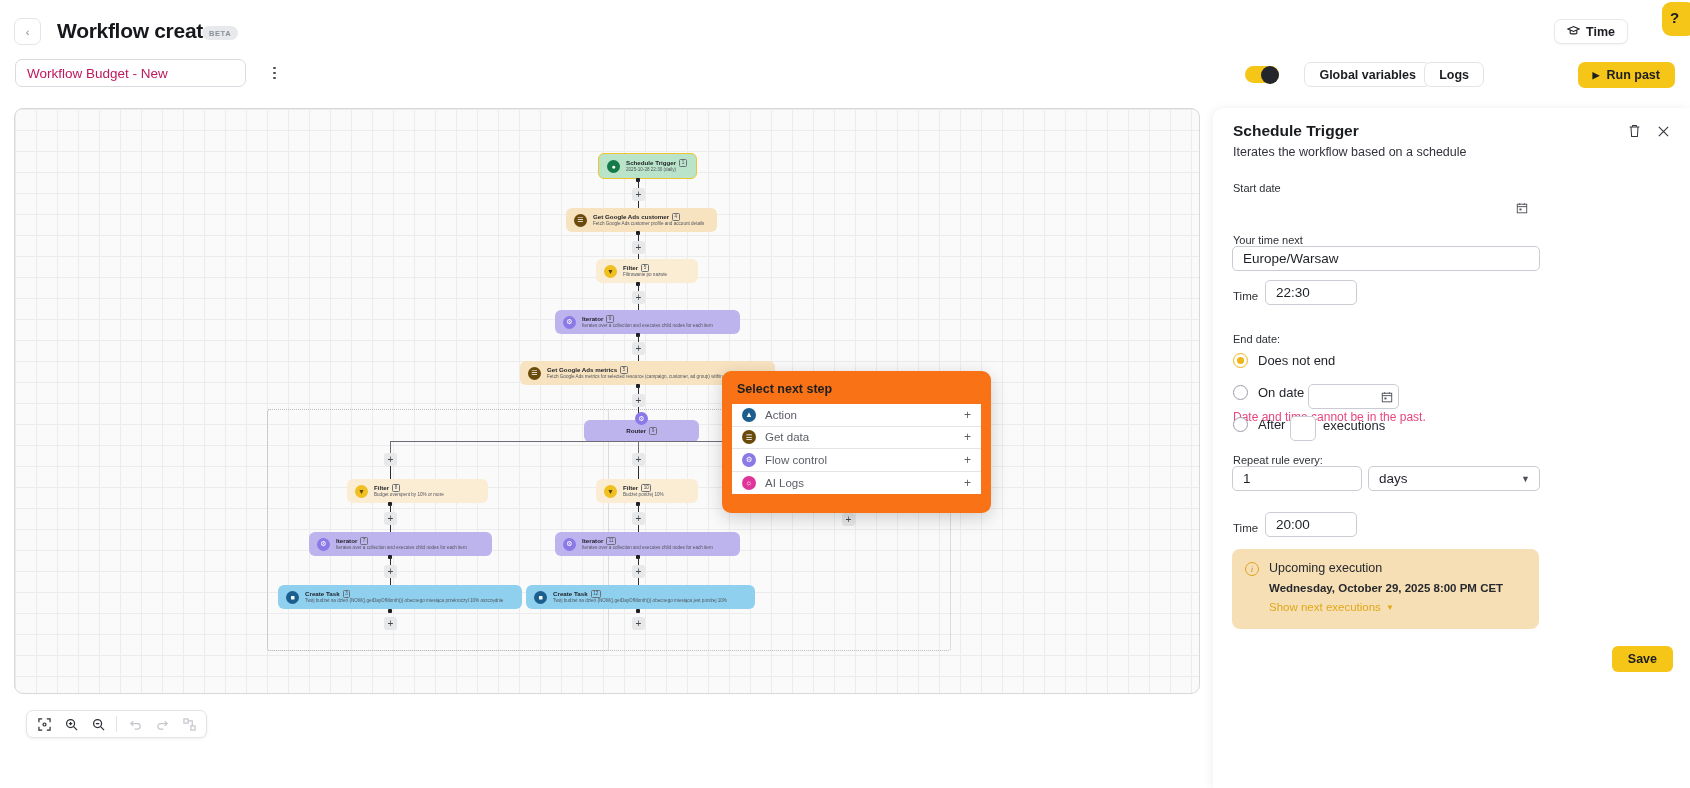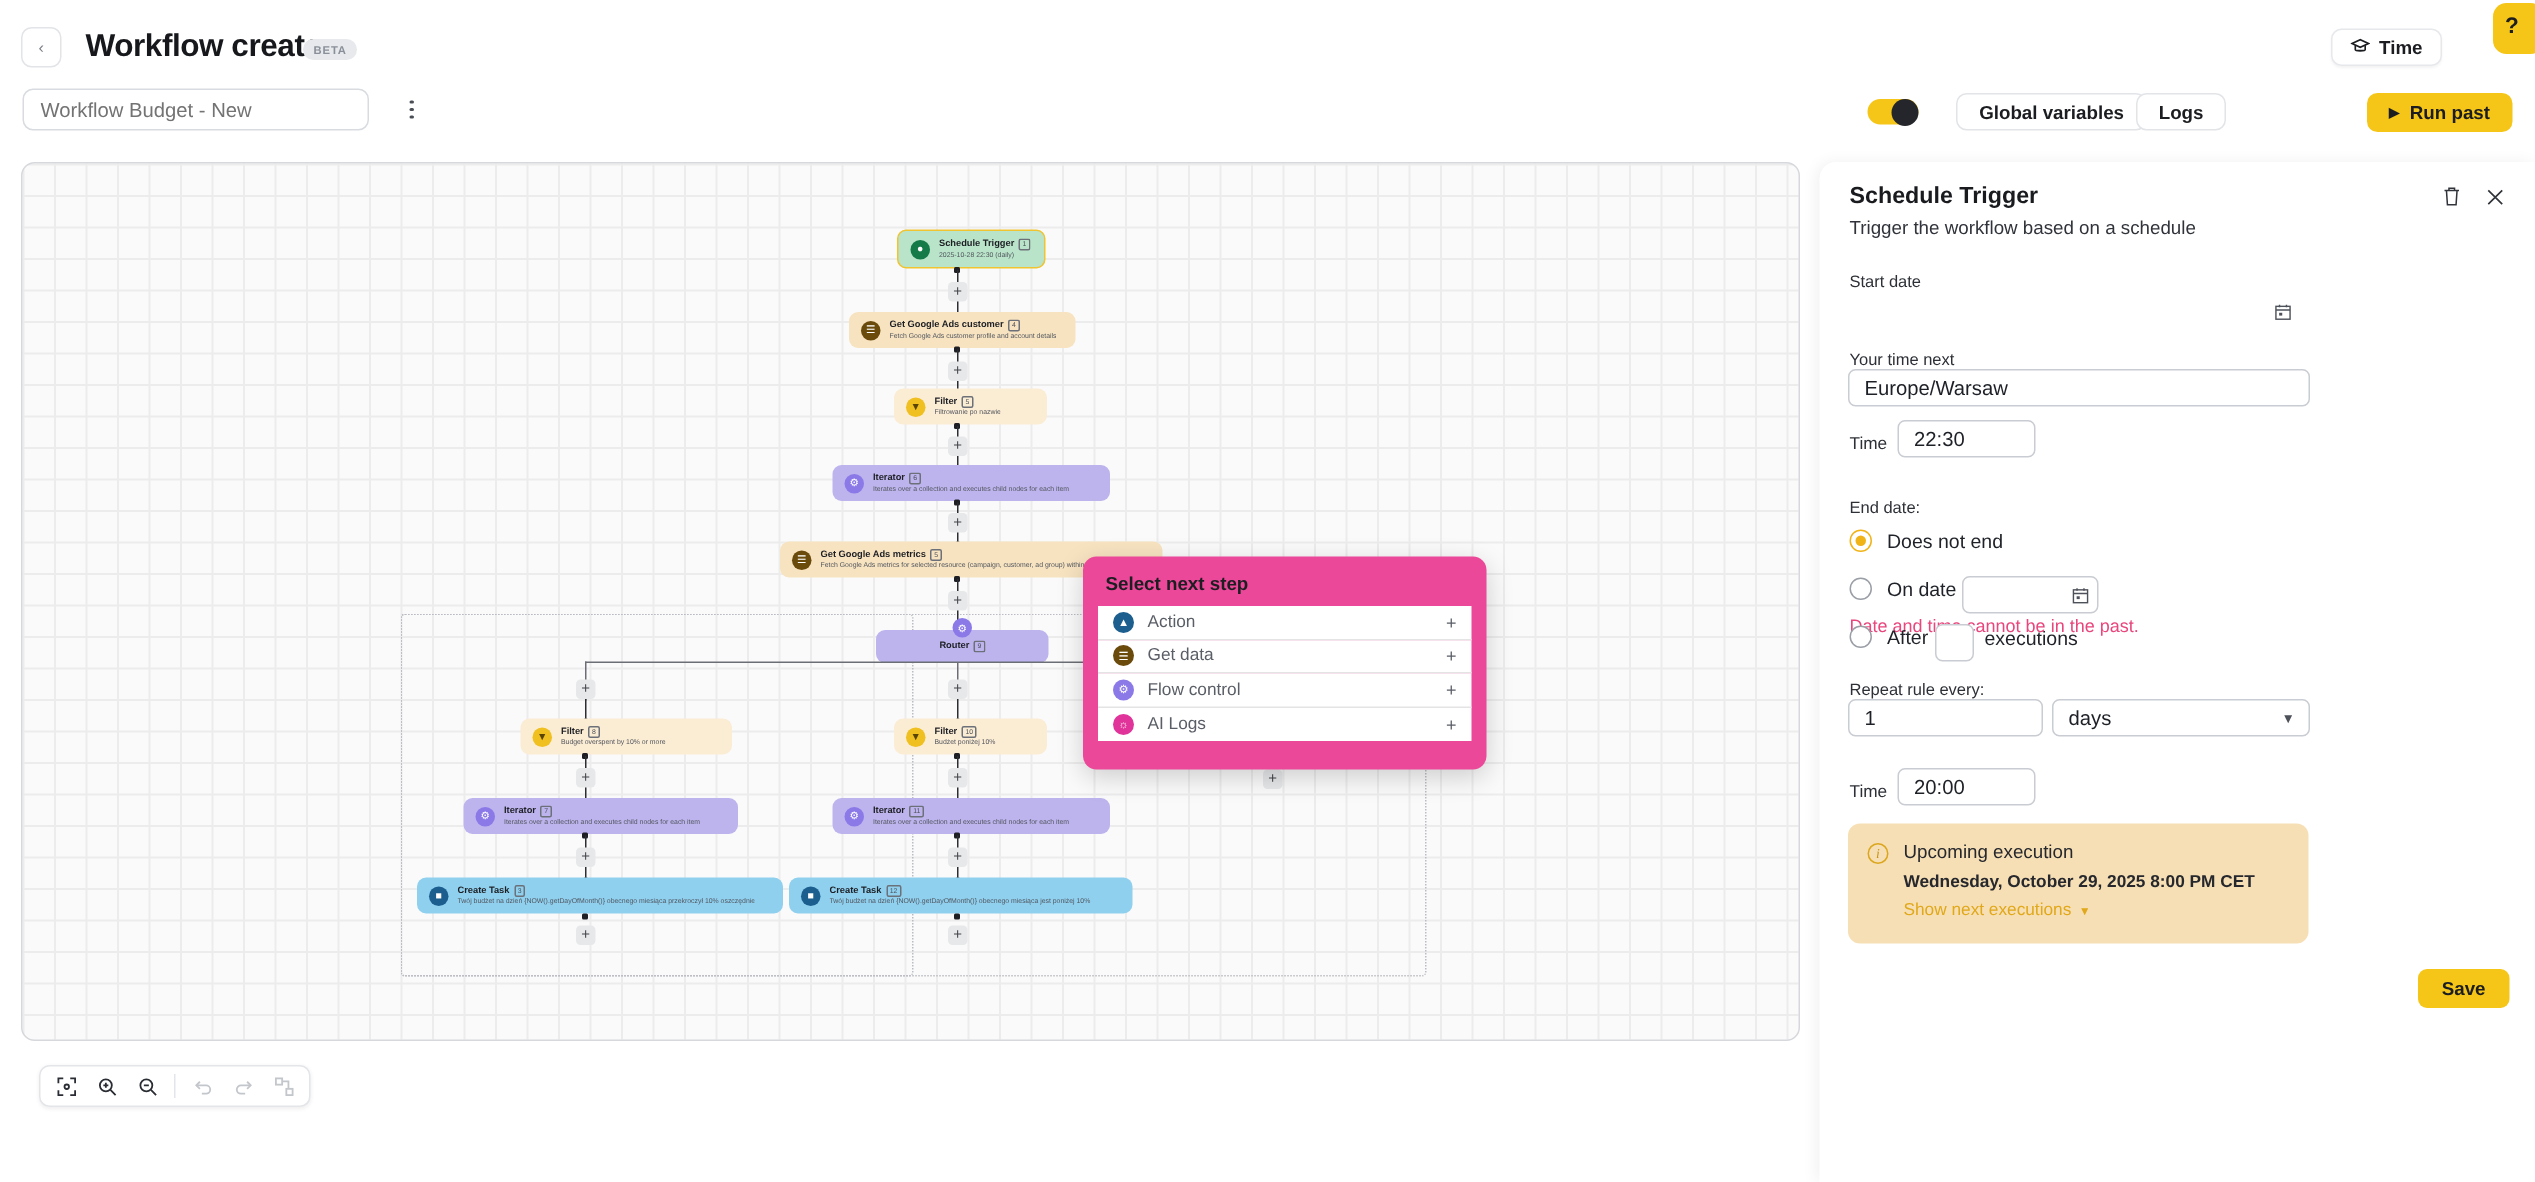--- a/index.html
+++ b/index.html
@@ -25,21 +25,21 @@
   }
   .beta-badge {
     position: absolute; left: 202px; top: 26px;
     background: #e7e9ec; color: #8a9099; border-radius: 9px;
     font-size: 7.5px; font-weight: bold; letter-spacing: 0.6px;
     padding: 3px 7px 2px;
   }
   .wf-name-input {
     position: absolute; left: 15px; top: 59px; width: 231px; height: 28px;
     border: 1px solid #d8dbe0; border-radius: 7px; background: #fff;
-    font-family: inherit; font-size: 13.5px; color: #737373; padding: 0 11px;
+    font-family: inherit; font-size: 13.5px; color: #be185d; padding: 0 11px;
   }
   .kebab {
     position: absolute; left: 267px; top: 64px; width: 15px; height: 18px;
     display: flex; flex-direction: column; align-items: center; justify-content: center;
     gap: 2.5px; cursor: pointer;
   }
   .kebab i { width: 2.6px; height: 2.6px; background: #4a4e55; border-radius: 50%; display: block; }
 
   .guide-btn {
     position: absolute; right: 62px; top: 19px; height: 25px;
@@ -132,21 +132,21 @@
   }
   .plus {
     position: absolute; width: 13px; height: 13px; background: #e7e8ea;
     border-radius: 3px; display: flex; align-items: center; justify-content: center;
     font-size: 10px; color: #44474d; cursor: pointer; line-height: 1;
   }
 
   
   .popup {
     position: absolute; left: 722px; top: 371px; width: 269px; height: 142px;
-    background: #ec4899; border-radius: 9px;
+    background: #f97316; border-radius: 9px;
     box-shadow: 0 5px 18px rgba(0,0,0,.18);
   }
   .popup-title {
     position: absolute; left: 15px; top: 11px;
     font-size: 12.5px; font-weight: bold; color: #1c1e22;
   }
   .popup-list { position: absolute; left: 10px; top: 33px; width: 249px; }
   .popup-row {
     height: 22.5px; background: #fff; display: flex; align-items: center;
     gap: 9px; padding: 0 10px; border-bottom: 1px solid #e4e4e4; cursor: pointer;
@@ -547,21 +547,21 @@
     <svg width="13" height="13" viewBox="0 0 14 14" fill="none" stroke="currentColor" stroke-width="1.3">
       <rect x="1" y="1" width="4.5" height="4.5"></rect>
         <rect x="8.5" y="8.5" width="4.5" height="4.5"></rect>
         <path d="M5.5 3.2h4.5v5.3"></path>
     </svg>
   </div>
 </div>
 
 <div class="panel">
   <div class="panel-title">Schedule Trigger</div>
-  <div class="panel-sub">Trigger the workflow based on a schedule</div>
+  <div class="panel-sub">Iterates the workflow based on a schedule</div>
 
   <div class="panel-icon-btn p-trash">
     <svg width="13" height="14" viewBox="0 0 14 15" fill="none" stroke="#31343a" stroke-width="1.1">
       <path d="M1.8 3.2h10.4M5 3.2V1.6h4v1.6M3.2 3.2l.7 10.2h6.2l.7-10.2"></path>
     </svg>
   </div>
   <div class="panel-icon-btn p-close">
     <svg width="13" height="13" viewBox="0 0 14 14" fill="none" stroke="#31343a" stroke-width="1.2">
       <path d="M2 2l10 10M12 2L2 12"></path>
     </svg>

